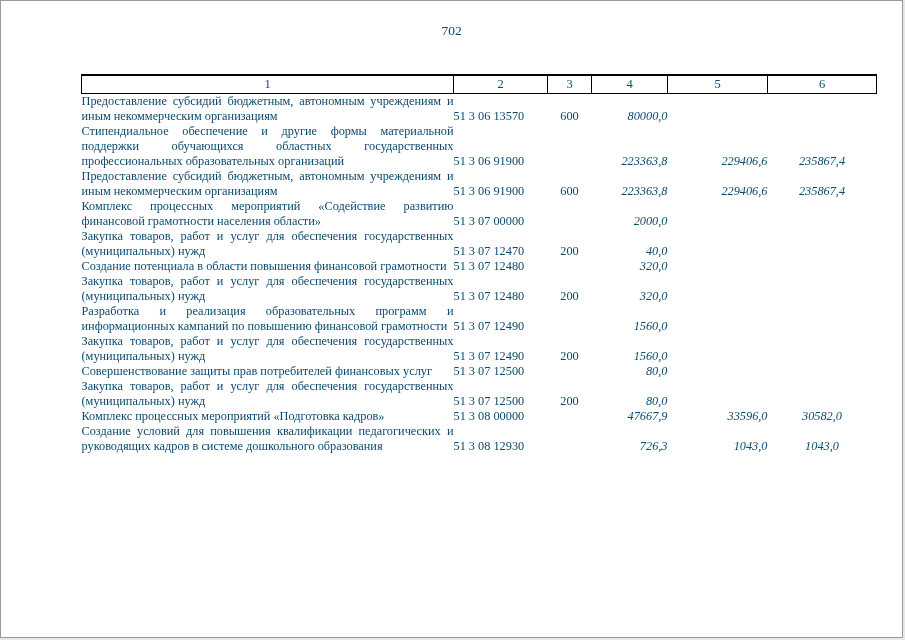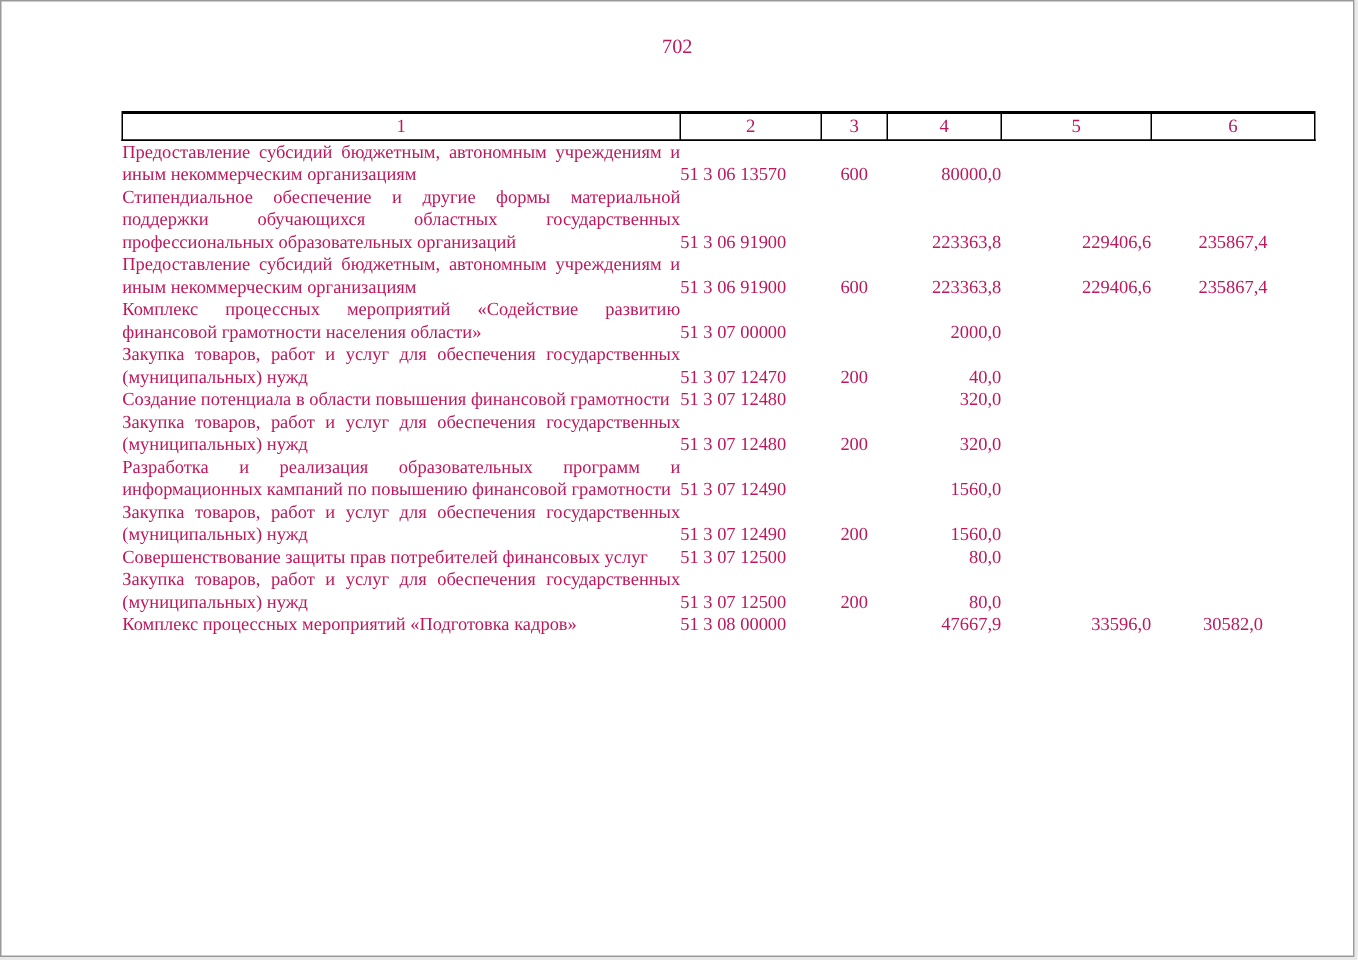--- a/index.html
+++ b/index.html
@@ -8,21 +8,21 @@
     background: #e8e8e8;
   }
   .page {
     position: relative;
     width: 903px;
     height: 638px;
     background: #ffffff;
     border: 1px solid #9a9a9a;
     box-sizing: border-box;
     font-family: "Liberation Serif", serif;
-    color: #be185d;
+    color: #0c4a6e;
     overflow: hidden;
   }
   .page-number {
     position: absolute;
     top: 22px;
     left: 0;
     width: 100%;
     text-align: center;
     font-size: 13.5px;
   }
@@ -60,20 +60,21 @@
     padding-left: 3px;
     white-space: nowrap;
   }
   td.c-vr {
     text-align: center;
     white-space: nowrap;
   }
   td.c-num {
     text-align: right;
     white-space: nowrap;
+    font-style: italic;
   }
   td.c4 { padding-right: 9px; }
   td.c5 { padding-right: 6px; }
   td.c6 { padding-right: 3px; text-align: center; }
 </style>
 </head>
 <body>
 
 <div class="page">
   <div class="page-number">702</div>
@@ -187,15 +188,23 @@
           <td class="c-num c6"></td>
         </tr>
         <tr>
           <td class="c-name">Комплекс процессных мероприятий «Подготовка кадров»</td>
           <td class="c-code">51 3 08 00000</td>
           <td class="c-vr"></td>
           <td class="c-num c4">47667,9</td>
           <td class="c-num c5">33596,0</td>
           <td class="c-num c6">30582,0</td>
         </tr>
+        <tr>
+          <td class="c-name">Создание условий для повышения квалификации педагогических и руководящих кадров в системе дошкольного образования</td>
+          <td class="c-code">51 3 08 12930</td>
+          <td class="c-vr"></td>
+          <td class="c-num c4">726,3</td>
+          <td class="c-num c5">1043,0</td>
+          <td class="c-num c6">1043,0</td>
+        </tr>
       </tbody>
   </table>
 </div>
 
 </body></html>

